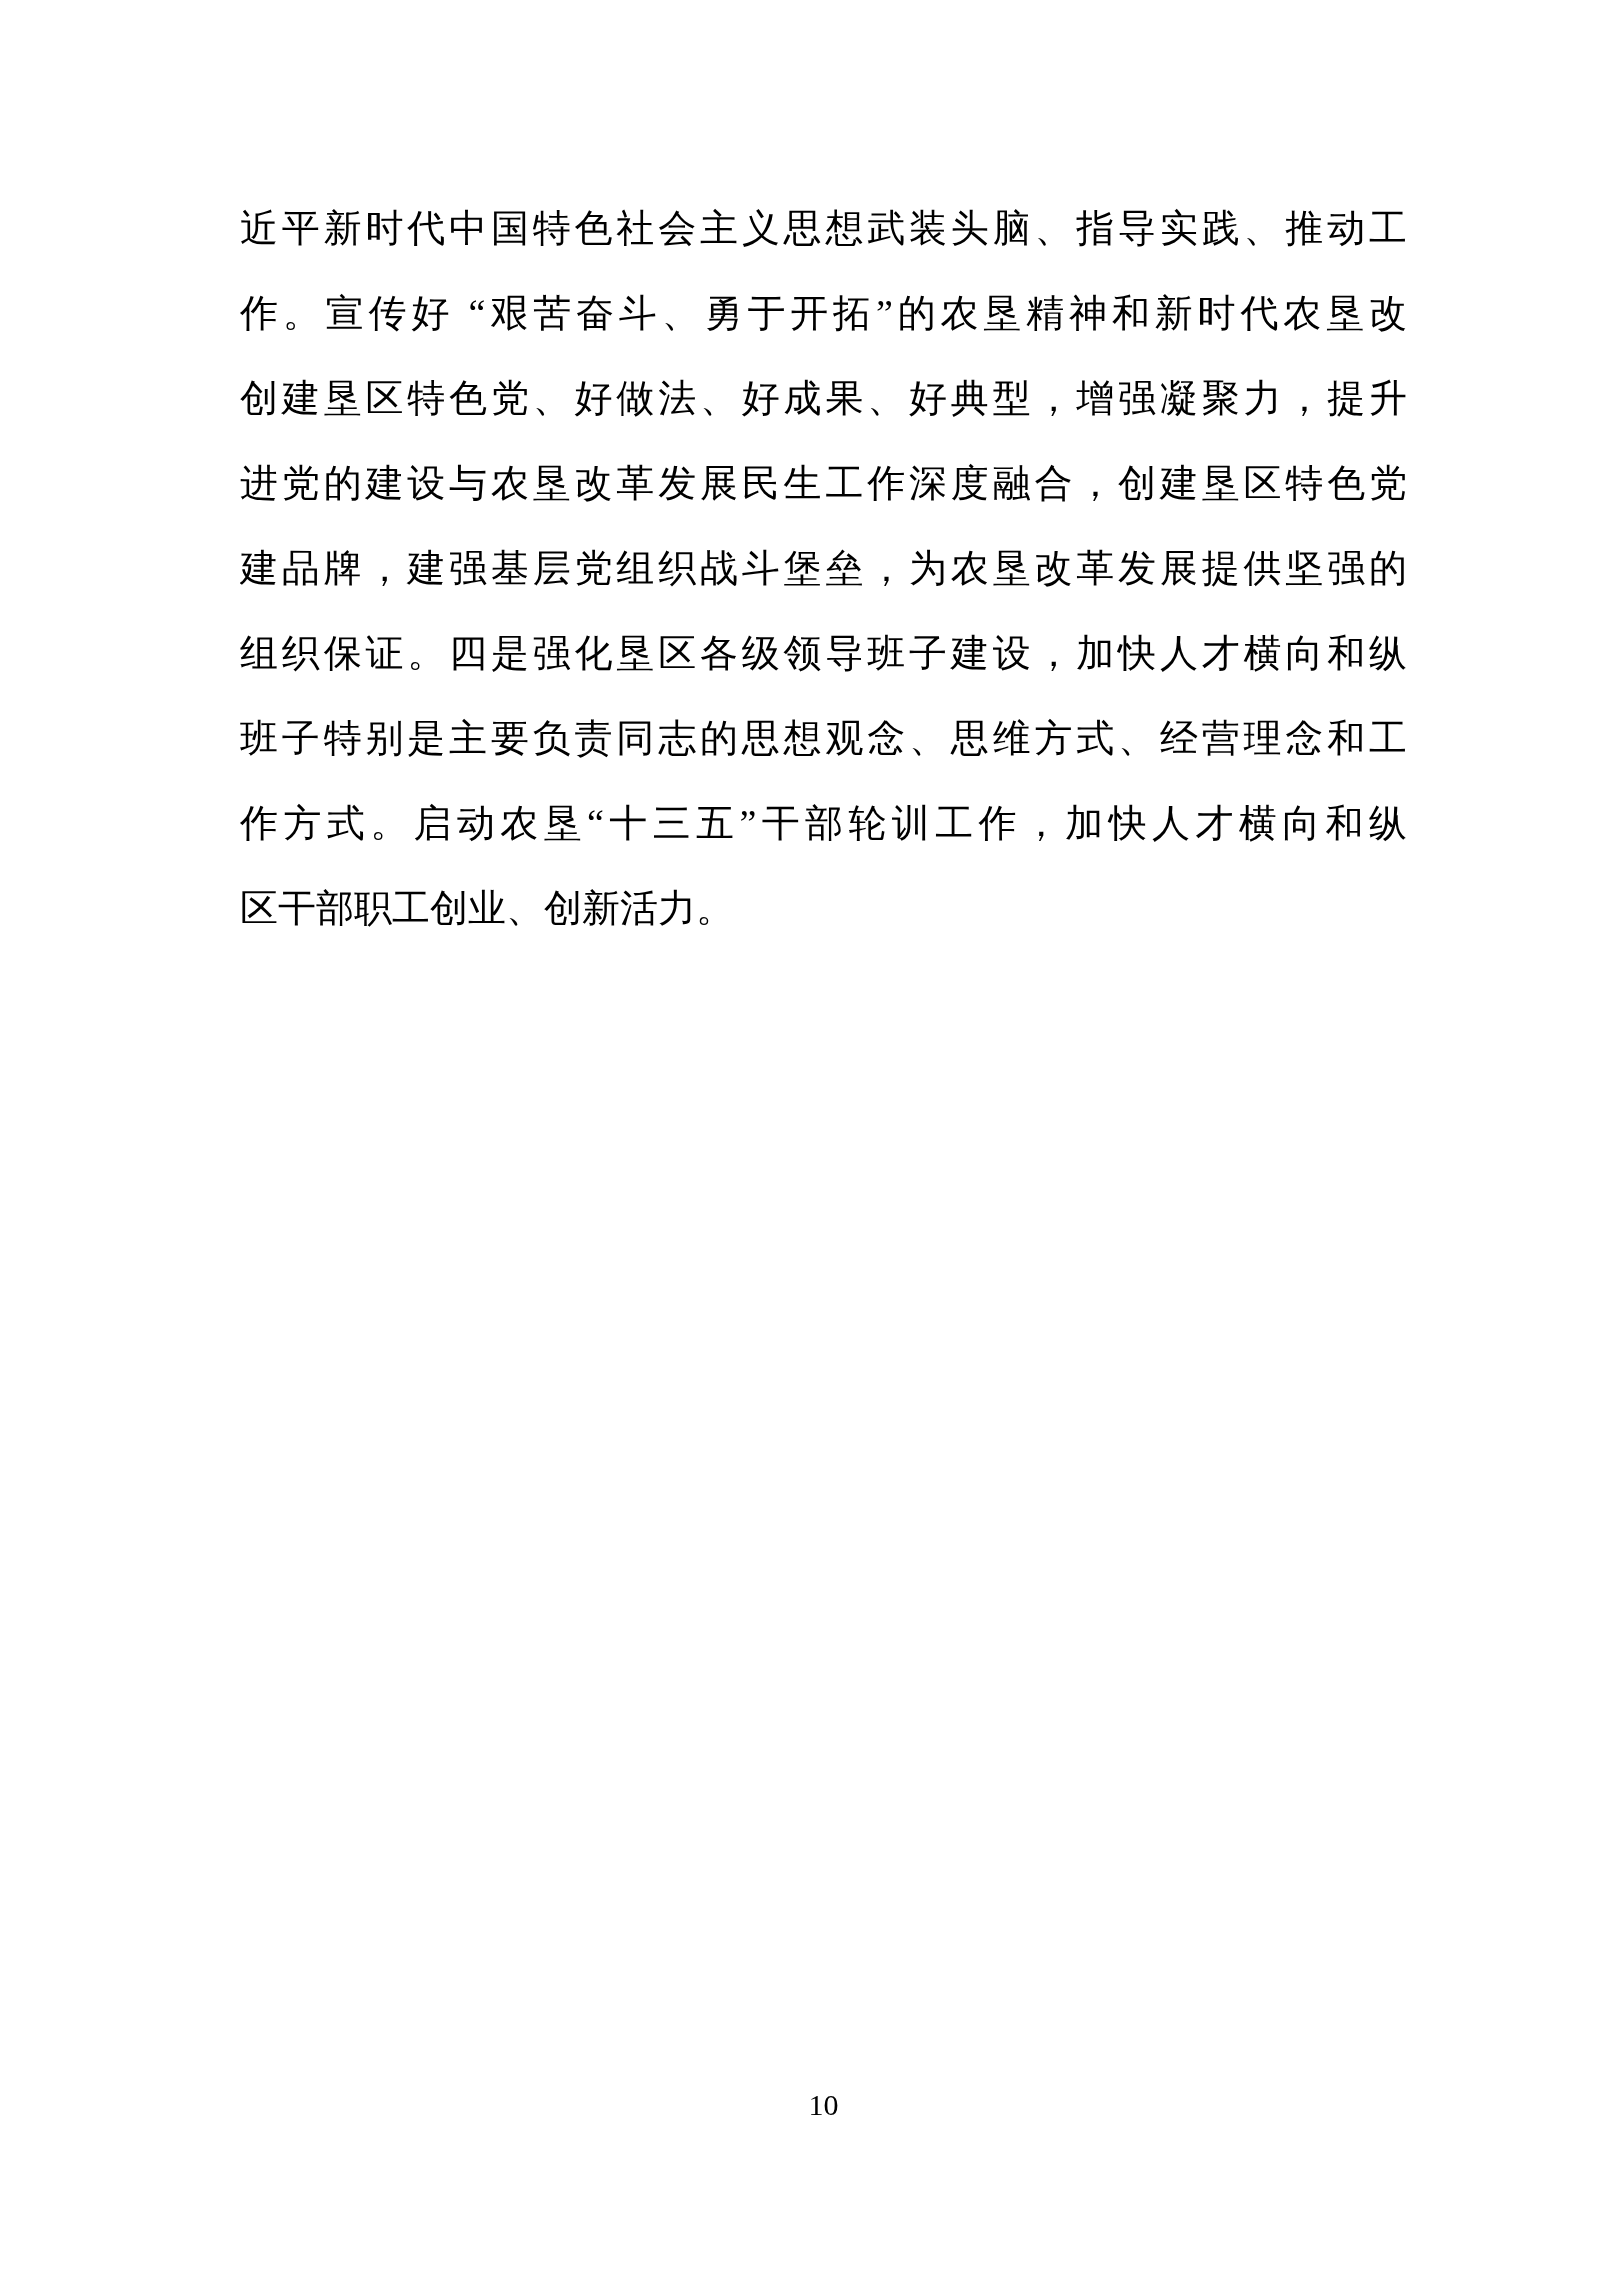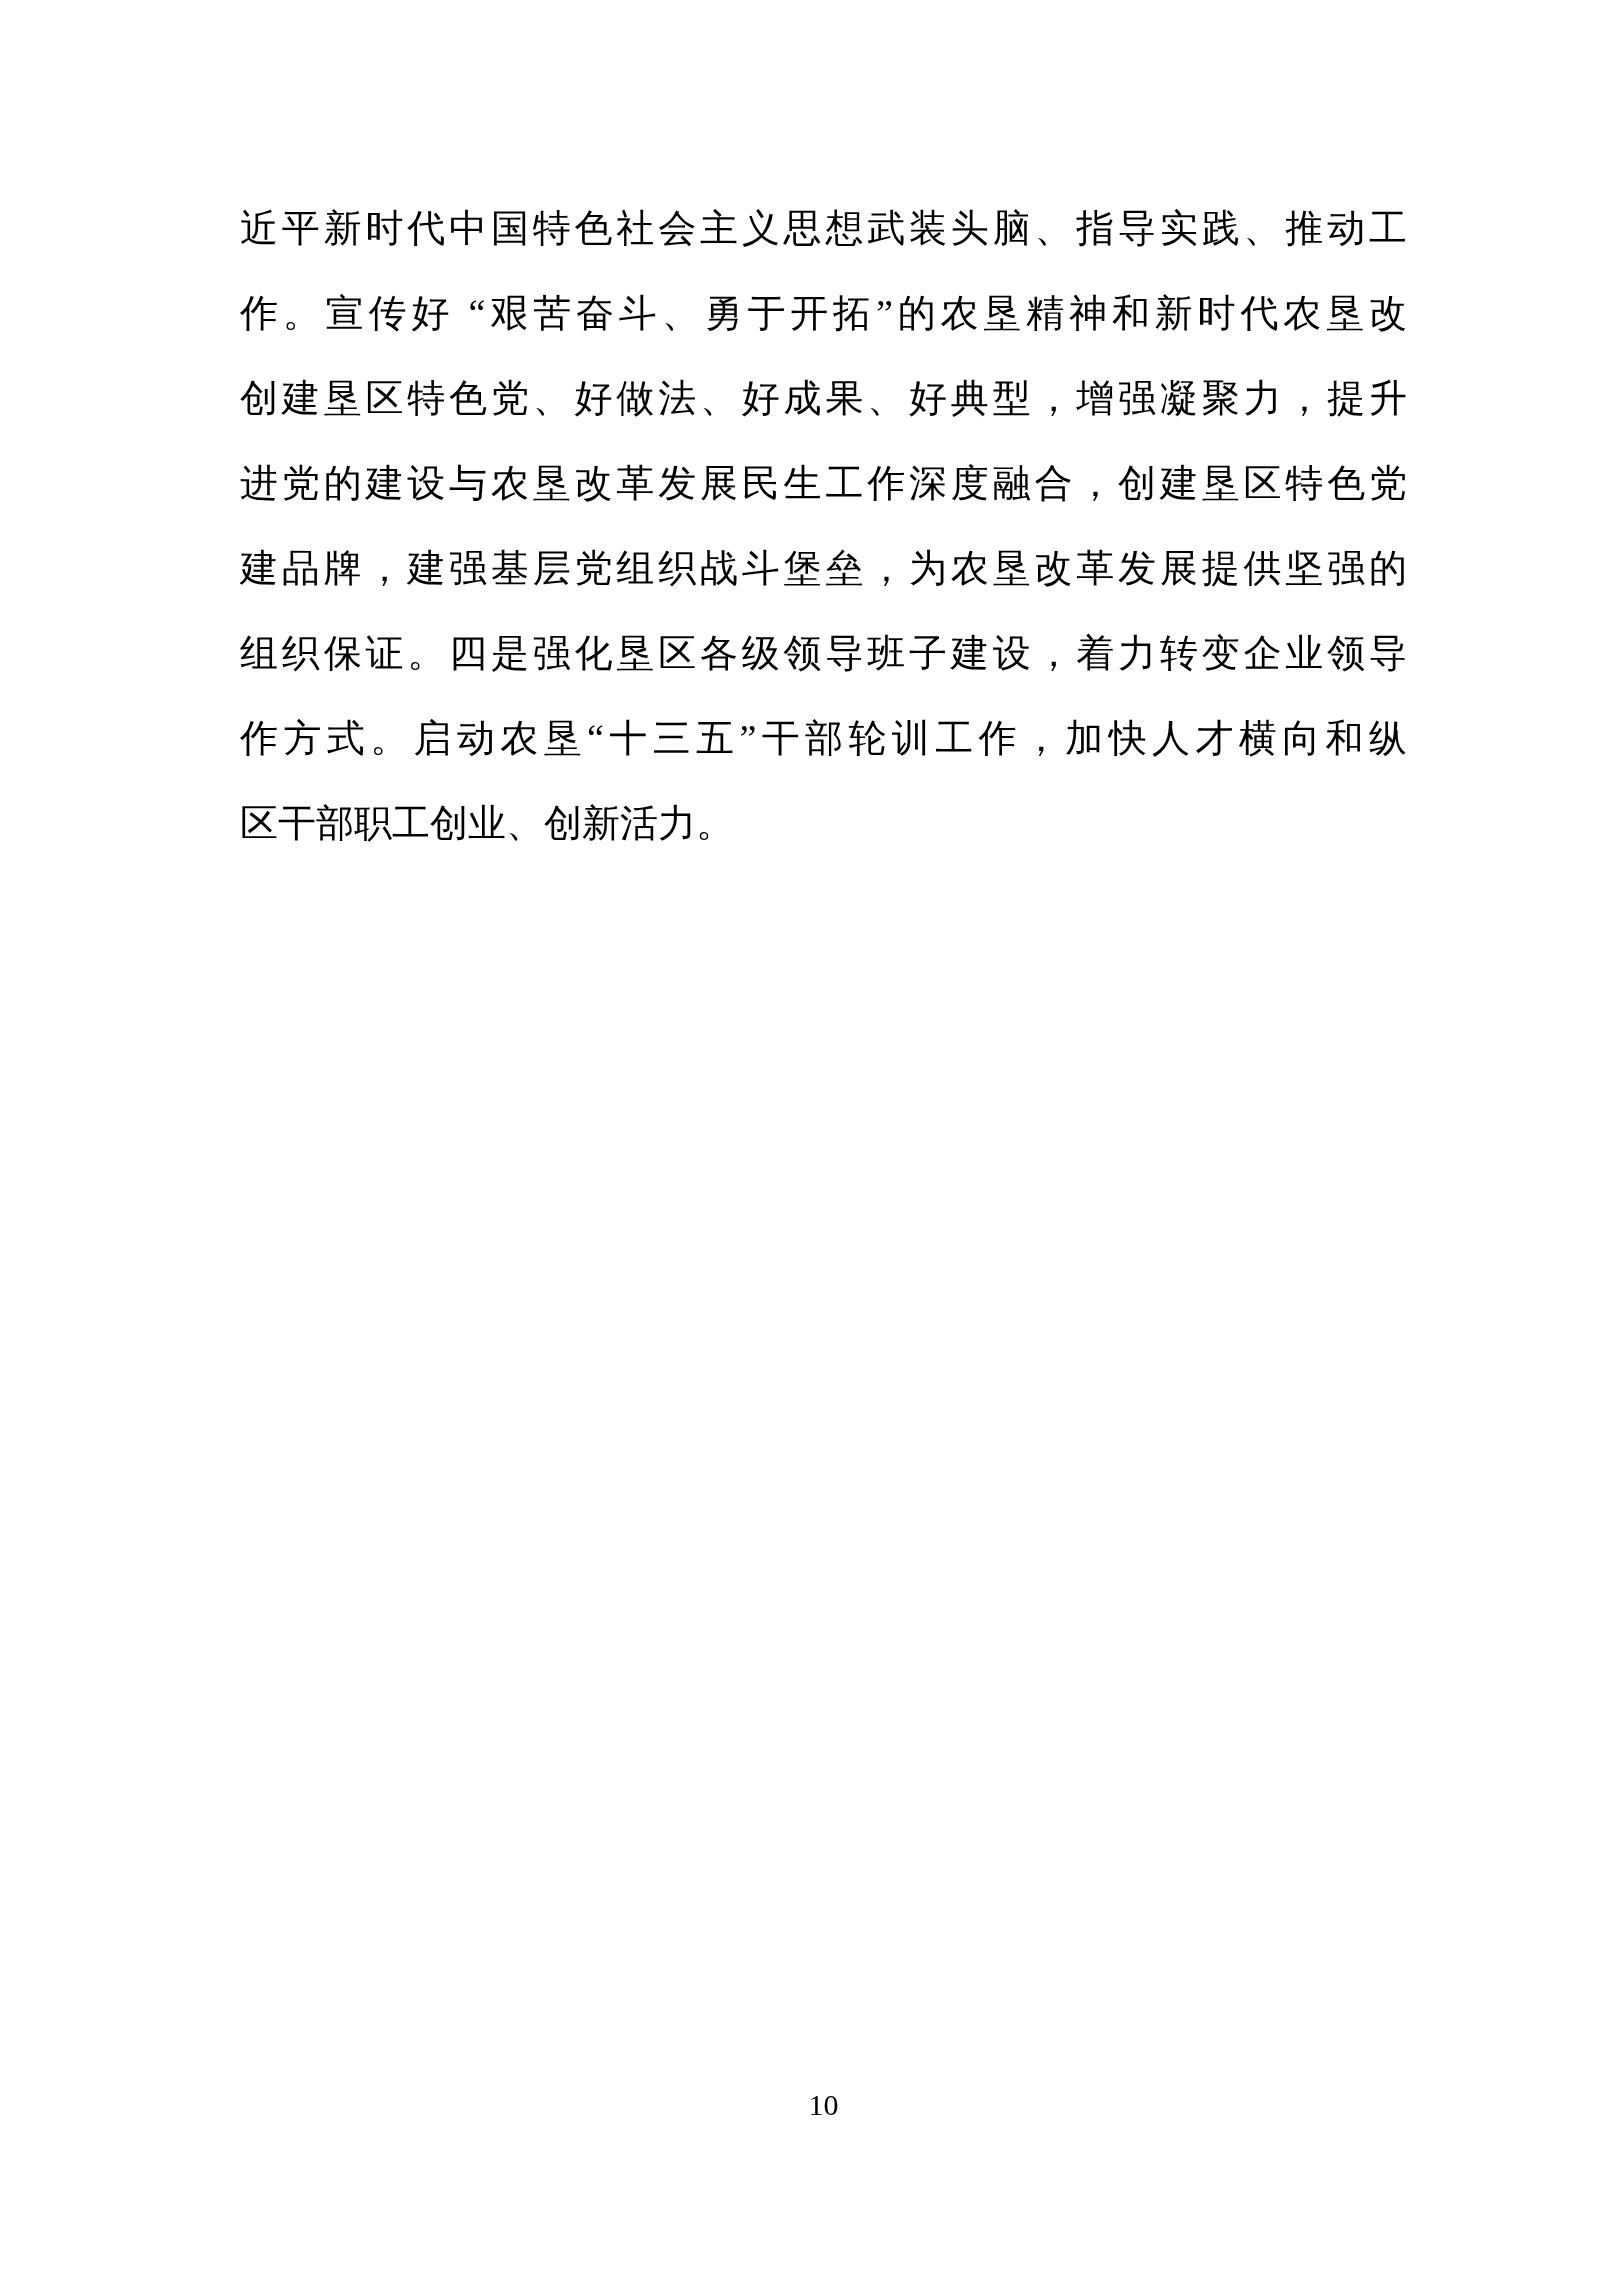--- a/index.html
+++ b/index.html
@@ -51,19 +51,20 @@
 </head>
 <body>
 
 <div class="page">
   <div class="text-block">
     <div class="line">近平新时代中国特色社会主义思想武装头脑、指导实践、推动工</div>
     <div class="line">作。宣传好 “艰苦奋斗、勇于开拓”的农垦精神和新时代农垦改</div>
     <div class="line">创建垦区特色党、好做法、好成果、好典型，增强凝聚力，提升</div>
     <div class="line">进党的建设与农垦改革发展民生工作深度融合，创建垦区特色党</div>
     <div class="line">建品牌，建强基层党组织战斗堡垒，为农垦改革发展提供坚强的</div>
-    <div class="line">组织保证。四是强化垦区各级领导班子建设，着力转变企业领导</div>
+    <div class="line">组织保证。四是强化垦区各级领导班子建设，加快人才横向和纵</div>
+    <div class="line">班子特别是主要负责同志的思想观念、思维方式、经营理念和工</div>
     <div class="line">作方式。启动农垦“十三五”干部轮训工作，加快人才横向和纵</div>
     <div class="line last">区干部职工创业、创新活力。</div>
   </div>
   <div class="page-num">10</div>
 </div>
 
 
 </body></html>

